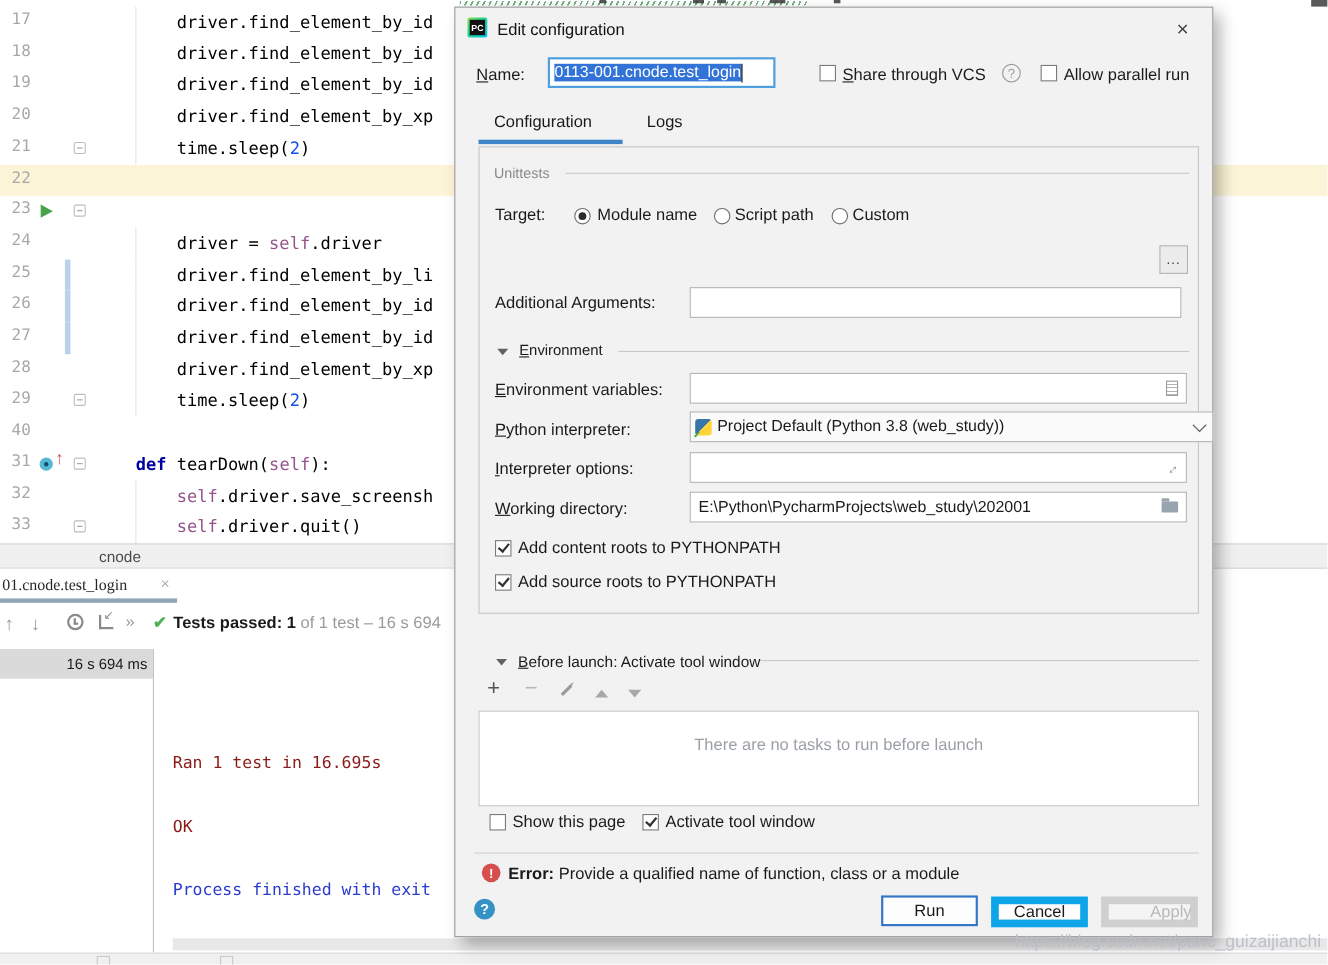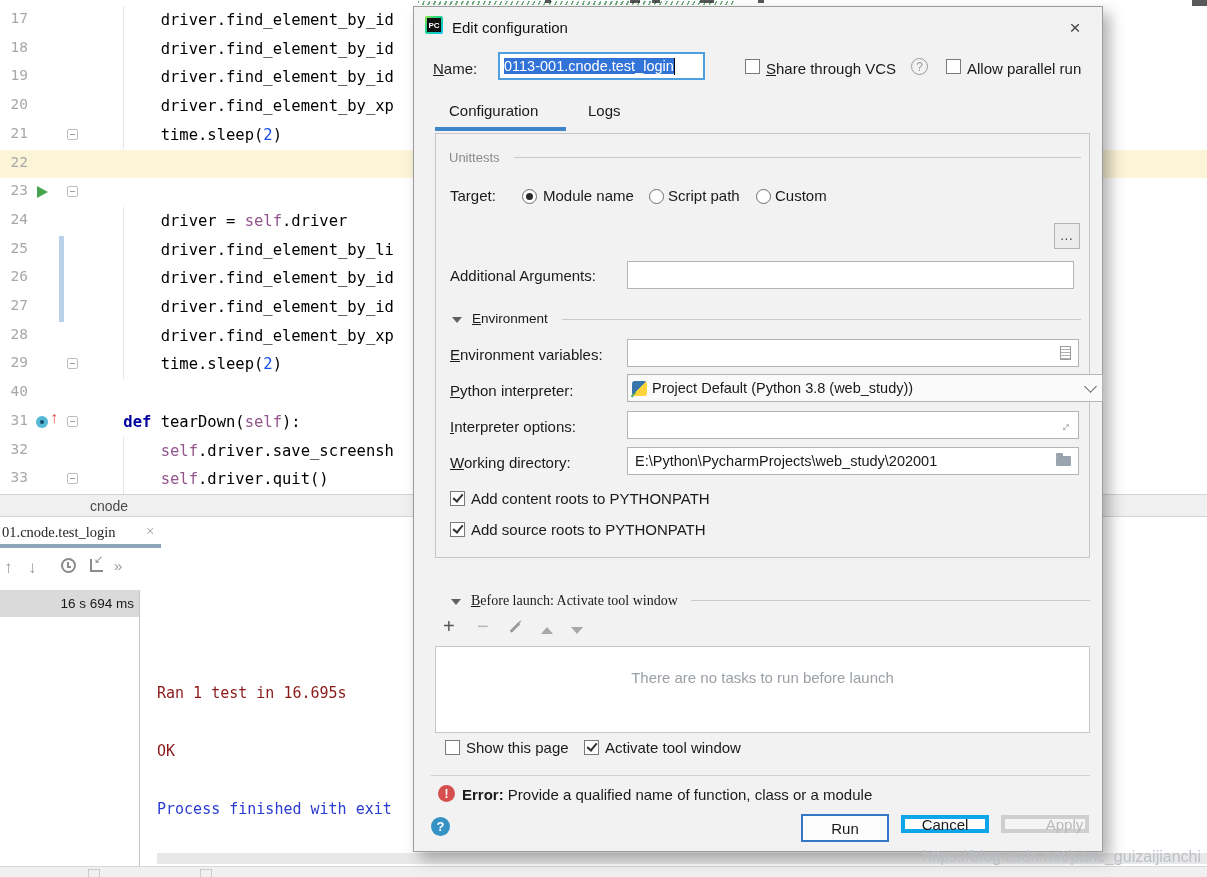--- a/index.html
+++ b/index.html
@@ -104,21 +104,21 @@
   .pencil{position:absolute;width:12px;height:3px;background:#9a9a9a;transform:rotate(-45deg);}
   .pencil::after{content:"";position:absolute;right:-4px;top:0;width:0;height:0;
                  border-top:1.5px solid transparent;border-bottom:1.5px solid transparent;border-left:4px solid #9a9a9a;}
   .taskbox{position:absolute;left:21px;top:639px;width:655px;height:87px;background:#fff;border:1px solid #c6c6c6;
            box-sizing:border-box;display:flex;justify-content:center;}
   .taskbox span{margin-top:22px;font-size:15px;color:#9aa0a6;}
   .erricon{position:absolute;left:24px;top:778px;width:17px;height:17px;border-radius:50%;background:#d64f4f;color:#fff;
            font-size:12px;font-weight:bold;display:flex;align-items:center;justify-content:center;}
   .helpicon{position:absolute;left:17px;top:810px;width:19px;height:19px;border-radius:50%;background:#3592c4;color:#fff;
             font-size:13px;font-weight:bold;display:flex;align-items:center;justify-content:center;}
-  .btn{position:absolute;width:88px;height:18px;background:#fdfdfd;border:4px solid #0ea5e9;font-size:15px;
+  .btn{position:absolute;width:88px;height:28px;background:#fdfdfd;border:7px solid #0ea5e9;font-size:15px;
        display:flex;align-items:center;justify-content:center;box-sizing:border-box;color:#1a1a1a;}
   .btn.primary{border:2px solid #3576c8;height:28px;}
   .btn.disabled{color:#b9b9b9;border-color:#cfcfcf;background:#f4f4f4;padding-left:39px;}
   .watermark{position:absolute;top:848px;right:6px;font-size:16px;color:rgba(185,191,198,.95);z-index:9;white-space:nowrap;}
 </style>
 </head>
 <body>
 
 <div class="screen">
 
@@ -235,20 +235,23 @@
     <span class="x">×</span>
   </div>
   <div class="runtab-underline"></div>
 
   <div class="runbar">
     <span class="gico" style="left:4px;top:8px;">↑</span>
     <span class="gico" style="left:28px;top:8px;">↓</span>
     <span class="clock"></span>
     <span class="impico"></span>
     <span class="gico" style="left:114px;top:7px;font-size:15px;">»</span>
+    <div class="teststatus">
+      <span class="chk">✔</span><b>Tests passed: 1</b><span class="gry"> of 1 test – 16 s 694</span>
+    </div>
   </div>
 
   <div class="treerow">
     <span>16 s 694 ms</span>
   </div>
   <div class="vdiv"></div>
 
   <div id="console">
       <div class="console-line" style="top: 684px; color: rgb(139, 26, 26);">Ran 1 test in 16.695s</div>
       <div class="console-line" style="top: 742px; color: rgb(139, 26, 26);">OK</div>
@@ -329,21 +332,21 @@
 
       <div class="cb checked" style="left:14px;top:357px;"></div>
       <div class="lbl" style="left:35px;top:356px;">Add content roots to PYTHONPATH</div>
       <div class="cb checked" style="left:14px;top:388px;"></div>
       <div class="lbl" style="left:35px;top:387px;">Add source roots to PYTHONPATH</div>
     </div>
 
     <div class="abs" style="left:37px;top:592px;">
         <div class="tri-down"></div>
       </div>
-    <div class="lbl u1" style="left:57px;top:586px;font-size:14px;font-family:Liberation Serif, serif;">Before launch: Activate tool window</div>
+    <div class="lbl u1" style="left:57px;top:586px;font-size:14px;">Before launch: Activate tool window</div>
     <div class="sep" style="left:277px;width:399px;top:593px;"></div>
 
     <div class="abs" style="left:29px;top:608px;font-size:20px;color:#555;">+</div>
     <div class="abs" style="left:63px;top:608px;font-size:20px;color:#b5b5b5;">−</div>
     <div class="pencil" style="left:95px;top:619px;"></div>
     <div class="abs" style="left:127px;top:620px;">
         <div class="tri-up-g"></div>
       </div>
     <div class="abs" style="left:157px;top:620px;">
         <div class="tri-dn-g"></div>

